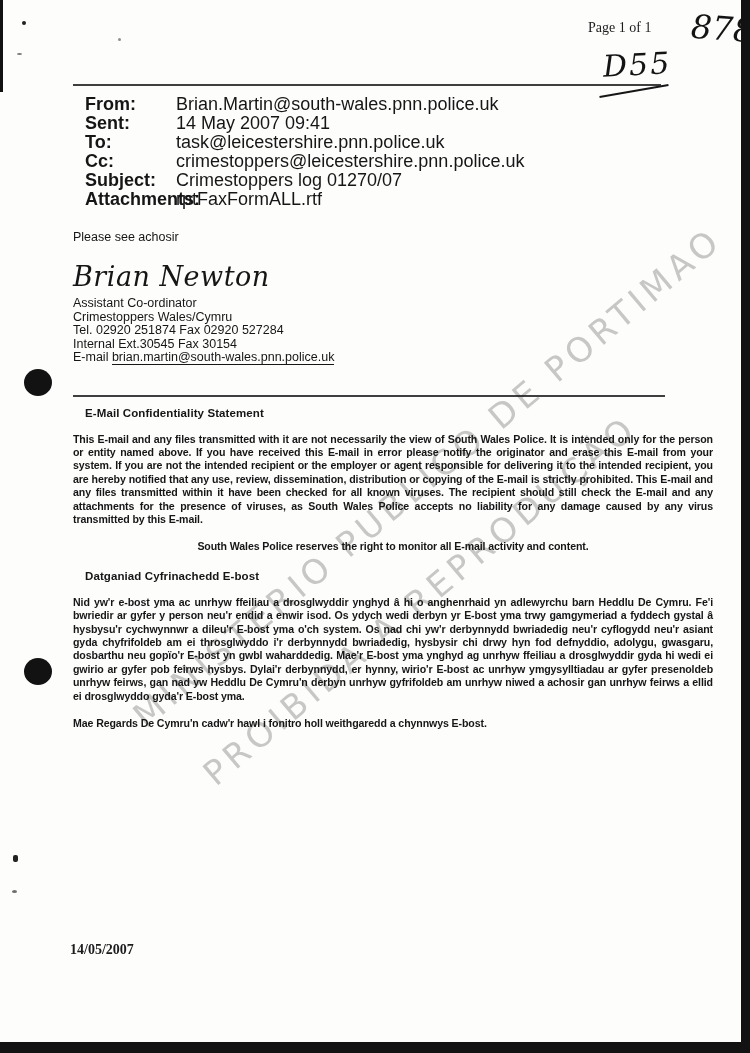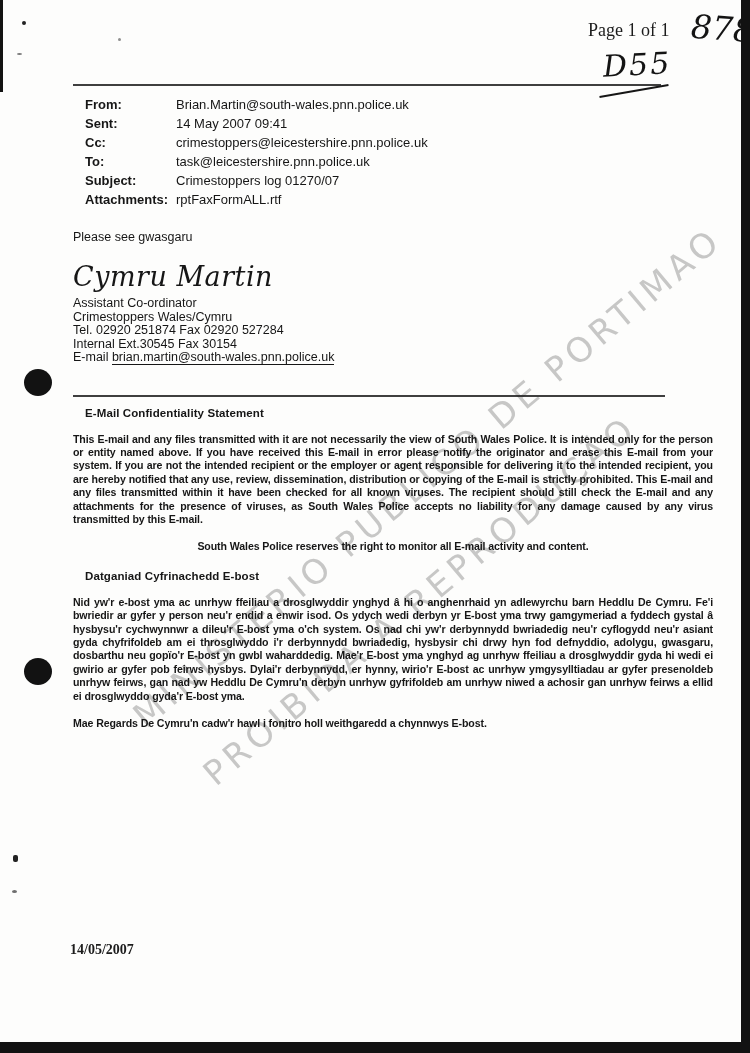--- a/index.html
+++ b/index.html
@@ -41,21 +41,21 @@
     transform-origin:left center;
     pointer-events:none;
   }
   .wm-1{left:138px;top:700px;}
   .wm-2{left:208px;top:758px;}
 
   
   .page-number{
     position:absolute;left:588px;top:20px;
     font-family:"Liberation Serif", serif;
-    font-size:18px;color:#1c1c1c;
+    font-size:14px;color:#1c1c1c;
   }
   .handwriting{
     font-family:"DejaVu Serif", serif;
     font-style:italic;color:#141414;
     line-height:1;
   }
   .hw-878{position:absolute;left:691px;top:12px;font-size:33px;transform:rotate(4deg);}
   .hw-d55{position:absolute;left:603px;top:50px;font-size:30px;transform:rotate(-3deg);letter-spacing:2px;}
   .hw-underline{
     position:absolute;left:599px;top:90px;width:70px;height:2px;
@@ -64,21 +64,21 @@
 
   
   .content{position:absolute;left:73px;top:84px;width:637px;}
   .recipient-name{
     font-size:15px;font-weight:bold;margin:0 0 4px 0;letter-spacing:0.2px;
   }
   .rule{height:2px;background:#1d1d1d;opacity:.85;}
   .rule-1{width:588px;margin-bottom:9px;}
   .rule-2{width:592px;margin:30px 0 10px 0;}
 
-  .hdr-row{display:flex;line-height:19px;font-size:13px;padding-left:12px;}
+  .hdr-row{display:flex;line-height:19px;font-size:18px;padding-left:12px;}
   .hdr-label{width:91px;font-weight:bold;flex-shrink:0;}
   .hdr-value{font-weight:400;}
 
   .body-lines{margin-top:21px;font-size:12.5px;line-height:14px;}
 
   .sig-name{
     font-family:"DejaVu Serif", serif;font-style:italic;
     font-size:27px;margin-top:17px;letter-spacing:0.5px;
   }
   .sig-lines{font-size:12.5px;line-height:13.5px;margin-top:5px;}
@@ -120,42 +120,42 @@
     <div class="hdr-table">
       <div class="hdr-row">
         <span class="hdr-label">From:</span>
         <span class="hdr-value">Brian.Martin@south-wales.pnn.police.uk</span>
       </div>
       <div class="hdr-row">
         <span class="hdr-label">Sent:</span>
         <span class="hdr-value">14 May 2007 09:41</span>
       </div>
       <div class="hdr-row">
+        <span class="hdr-label">To:</span>
+        <span class="hdr-value">task@leicestershire.pnn.police.uk</span>
+      </div>
+      <div class="hdr-row">
         <span class="hdr-label">Cc:</span>
         <span class="hdr-value">crimestoppers@leicestershire.pnn.police.uk</span>
-      </div>
-      <div class="hdr-row">
-        <span class="hdr-label">To:</span>
-        <span class="hdr-value">task@leicestershire.pnn.police.uk</span>
       </div>
       <div class="hdr-row">
         <span class="hdr-label">Subject:</span>
         <span class="hdr-value">Crimestoppers log 01270/07</span>
       </div>
       <div class="hdr-row">
         <span class="hdr-label">Attachments:</span>
         <span class="hdr-value">rptFaxFormALL.rtf</span>
       </div>
     </div>
 
     <div class="body-lines">
-      <div>Please see gwasgaru</div>
+      <div>Please see achosir</div>
     </div>
 
-    <div class="sig-name">Cymru Martin</div>
+    <div class="sig-name">Brian Newton</div>
     <div class="sig-lines">
       <div>Assistant Co-ordinator</div>
       <div>Crimestoppers Wales/Cymru</div>
       <div>Tel. 02920 251874 Fax 02920 527284</div>
       <div>Internal Ext.30545 Fax 30154</div>
       <div><span>E-mail </span><span class="sig-email-link">brian.martin@south-wales.pnn.police.uk</span></div>
     </div>
 
     <div class="rule rule-2"></div>
 

